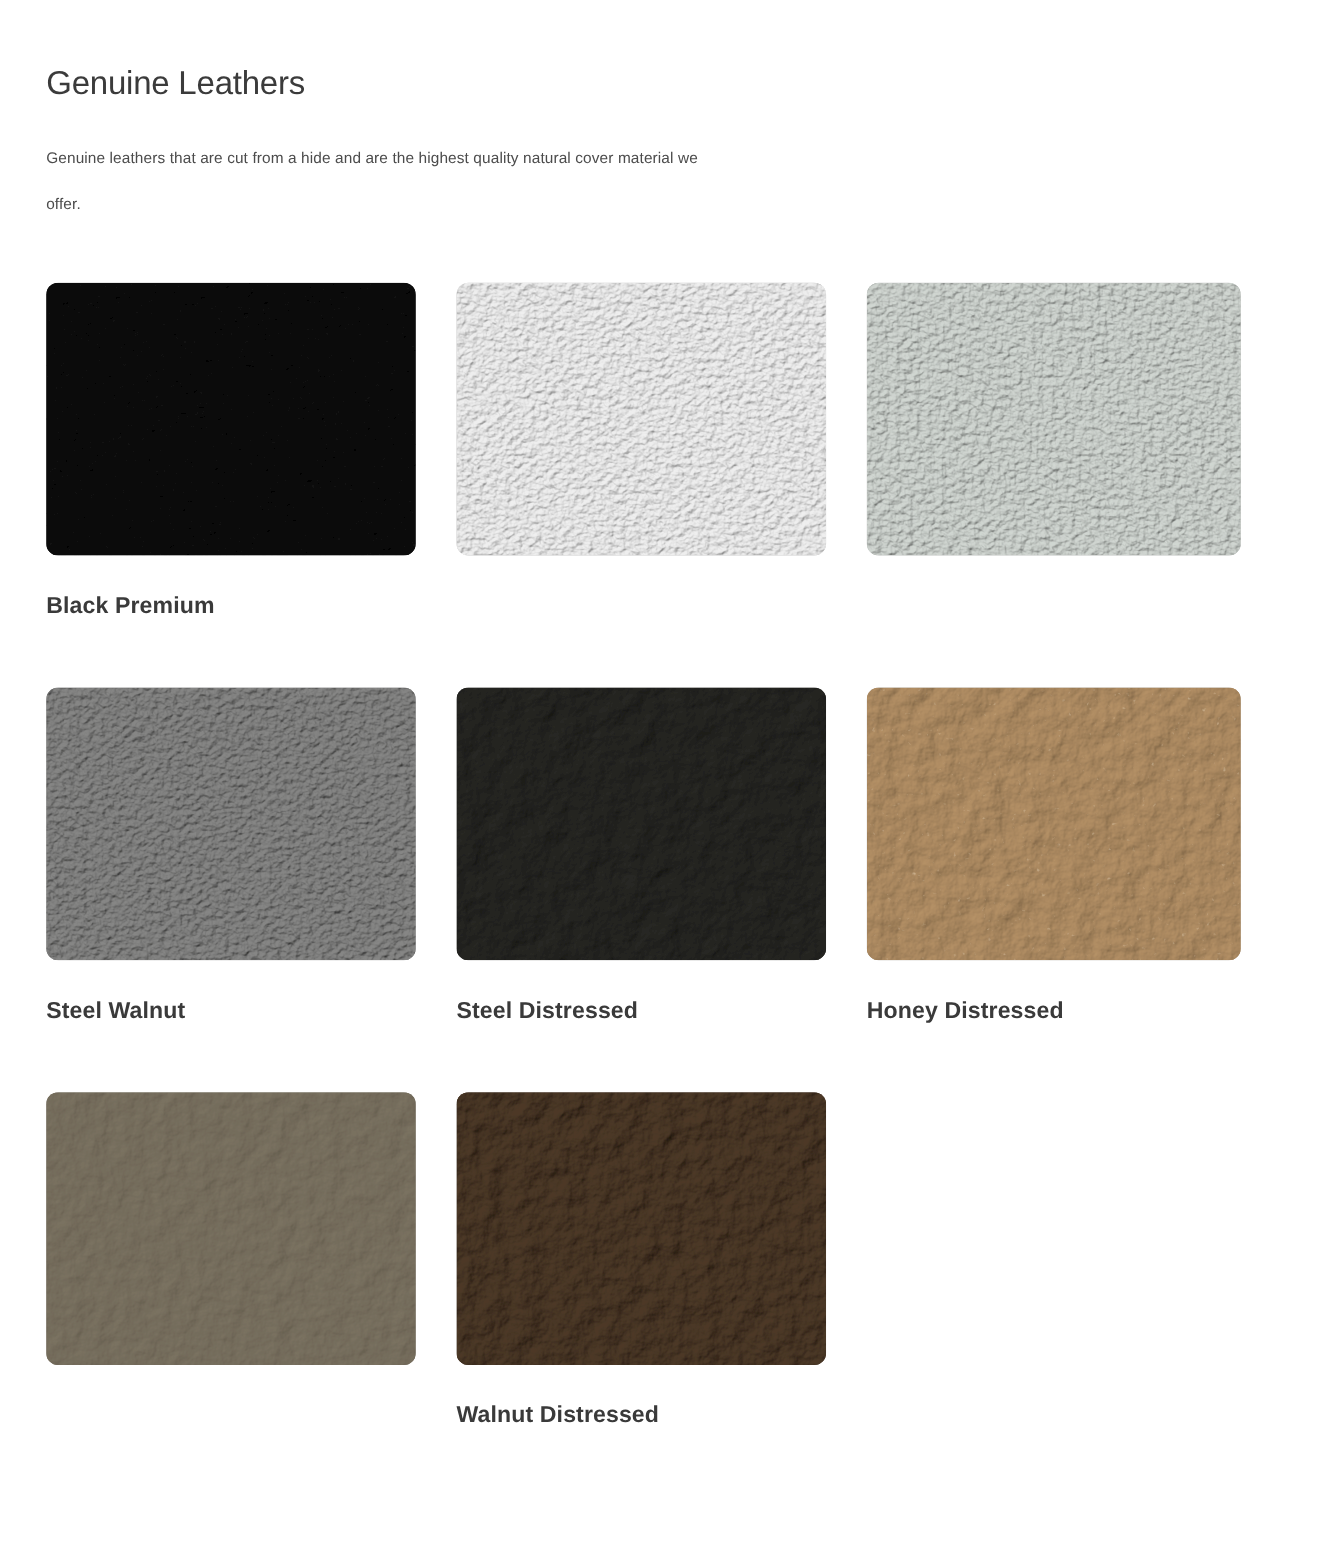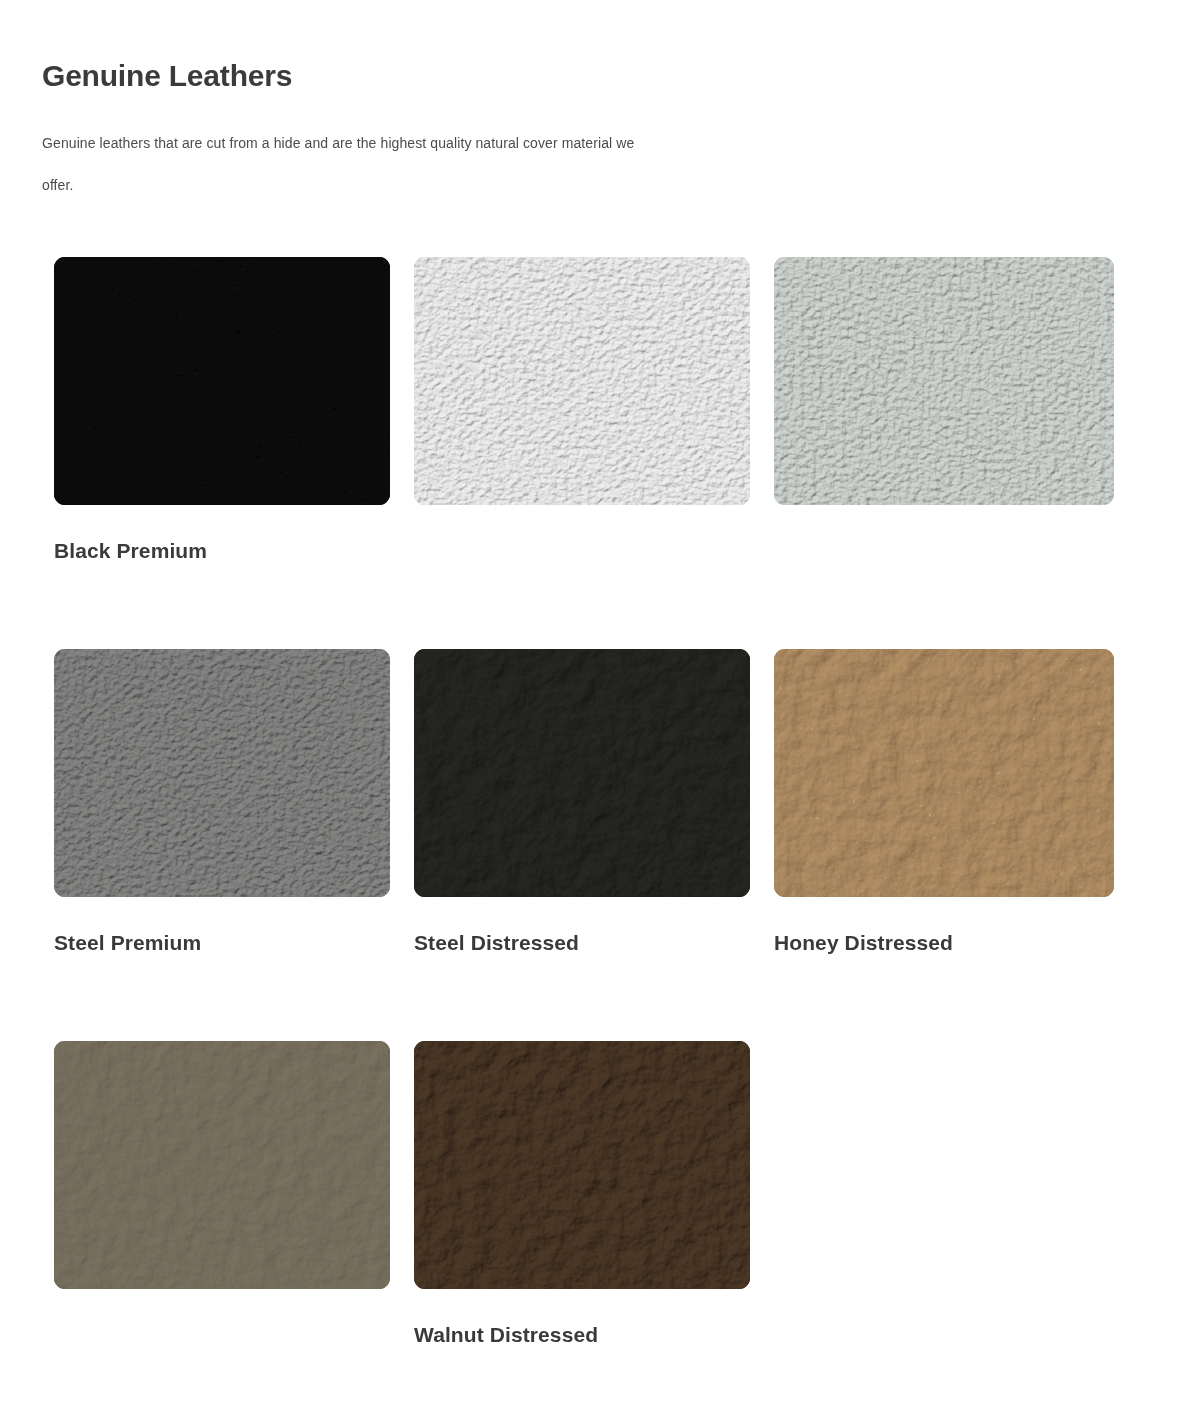--- a/index.html
+++ b/index.html
@@ -20,44 +20,43 @@
     width: 1200px;
     height: 1415px;
     box-sizing: border-box;
     padding: 0 42px;
   }
   .section-heading {
     margin: 0;
     padding-top: 56px;
     font-size: 30px;
     line-height: 40px;
-    font-weight: 700;
+    font-weight: 400;
     letter-spacing: -0.2px;
     color: #3b3b3b;
   }
   .section-desc {
     margin: 0;
     padding-top: 26px;
     font-size: 14px;
     line-height: 42px;
     font-weight: 400;
     color: #4c4c4c;
     max-width: 620px;
     letter-spacing: 0.1px;
   }
   .swatch-grid {
-    margin: 12px;
+    margin: 0;
     padding: 0;
     list-style: none;
     display: grid;
     grid-template-columns: 336px 336px 340px;
     column-gap: 37px;
     row-gap: 0;
     margin-top: 51px;
-    gap: 24px;
   }
   .swatch-cell {
     width: 100%;
   }
   .swatch-chip {
     position: relative;
     width: 100%;
     height: 248px;
     border-radius: 11px;
     overflow: hidden;
@@ -158,21 +157,21 @@
                 <feDistantLight azimuth="235" elevation="58"></feDistantLight>
               </feDiffuseLighting>
               <feComposite in="lt" in2="SourceGraphic" operator="arithmetic" k1="1.04" k2="0" k3="0" k4="0"></feComposite>
             </filter>
           </defs>
           <rect width="336" height="248" fill="#8a8a89"></rect>
           <rect width="336" height="248" fill="#8a8a89" filter="url(#tx3)"></rect>
           <rect width="336" height="248" fill="#000000" opacity="0.04"></rect>
         </svg>
       </div>
-      <span class="swatch-label">Steel Premium</span>
+      <span class="swatch-label">Steel Walnut</span>
     </li>
 
     <li class="swatch-cell">
       <div class="swatch-chip">
         <svg viewBox="0 0 336 248" preserveAspectRatio="none" aria-hidden="true">
           <defs>
             <filter id="tx4" x="0" y="0" width="100%" height="100%">
               <feTurbulence type="fractalNoise" baseFrequency="0.045" numOctaves="6" seed="41" result="n"></feTurbulence>
               <feDiffuseLighting in="n" surfaceScale="3.4" diffuseConstant="1.05" lighting-color="#ffffff" result="lt">
                 <feDistantLight azimuth="225" elevation="52"></feDistantLight>

